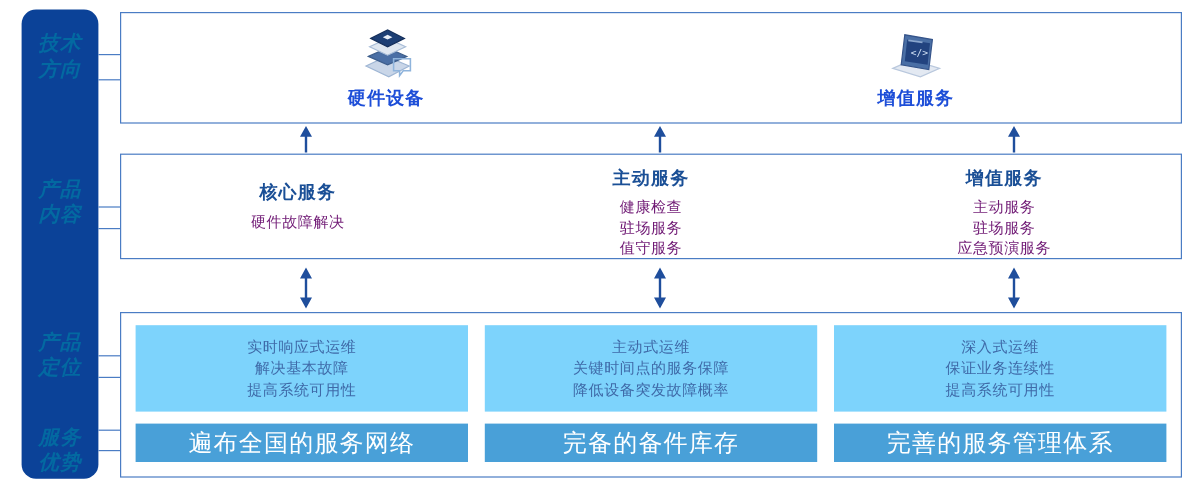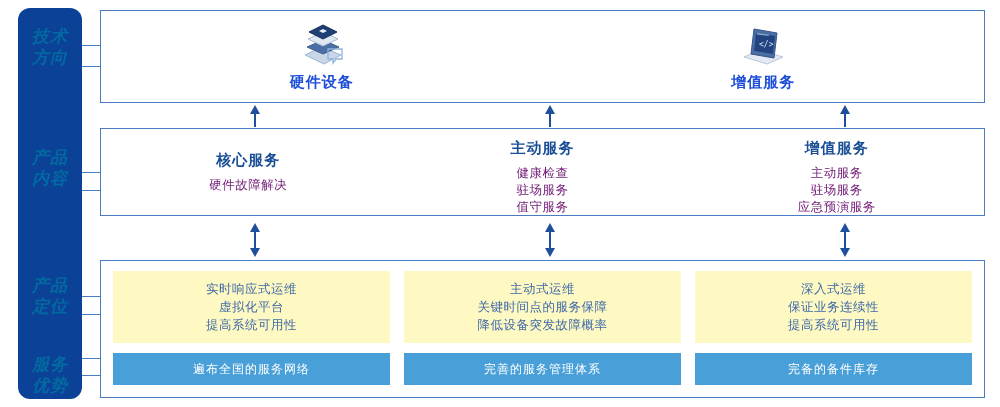--- a/index.html
+++ b/index.html
@@ -71,29 +71,29 @@
     font-size:12.5px;color:#701a75;line-height:17px;letter-spacing:.5px;
   }
 
   
   .bottom-inner{
     position:absolute;left:0;top:0;width:100%;height:100%;
     box-sizing:border-box;padding:10px 12px;
   }
   .grey-row{display:flex;gap:14px;height:72px;}
   .grey-box{
-    flex:1;background:#fef9c3;
+    flex:1;background:#7dd3fc;
     display:flex;flex-direction:column;align-items:center;justify-content:center;
   }
   .grey-line{font-size:12.5px;color:#3f6aa8;line-height:18px;letter-spacing:.5px;}
   .blue-row{display:flex;gap:14px;height:32px;margin-top:10px;}
   .blue-box{
     flex:1;background:#49a0d8;
     display:flex;align-items:center;justify-content:center;
-    color:#ffffff;font-size:12px;letter-spacing:1px;
+    color:#ffffff;font-size:20px;letter-spacing:1px;
   }
 
   
   .arrow{position:absolute;}
 </style>
 </head>
 <body>
 
 <div id="diagram">
 
@@ -222,37 +222,37 @@
       <path d="M7,1 L12,10 L8,10 L8,26 L12,26 L7,35 L2,26 L6,26 L6,10 L2,10 Z" fill="#1f4e9c"></path>
     </svg>
   </div>
 
   <div class="panel" id="panel-bottom">
     <div class="bottom-inner">
 
       <div class="grey-row">
         <div class="grey-box">
           <div class="grey-line">实时响应式运维</div>
-          <div class="grey-line">虚拟化平台</div>
+          <div class="grey-line">解决基本故障</div>
           <div class="grey-line">提高系统可用性</div>
         </div>
         <div class="grey-box">
           <div class="grey-line">主动式运维</div>
           <div class="grey-line">关键时间点的服务保障</div>
           <div class="grey-line">降低设备突发故障概率</div>
         </div>
         <div class="grey-box">
           <div class="grey-line">深入式运维</div>
           <div class="grey-line">保证业务连续性</div>
           <div class="grey-line">提高系统可用性</div>
         </div>
       </div>
 
       <div class="blue-row">
         <div class="blue-box">遍布全国的服务网络</div>
+        <div class="blue-box">完备的备件库存</div>
         <div class="blue-box">完善的服务管理体系</div>
-        <div class="blue-box">完备的备件库存</div>
       </div>
 
     </div>
   </div>
 
 </div>
 
 </body></html>

